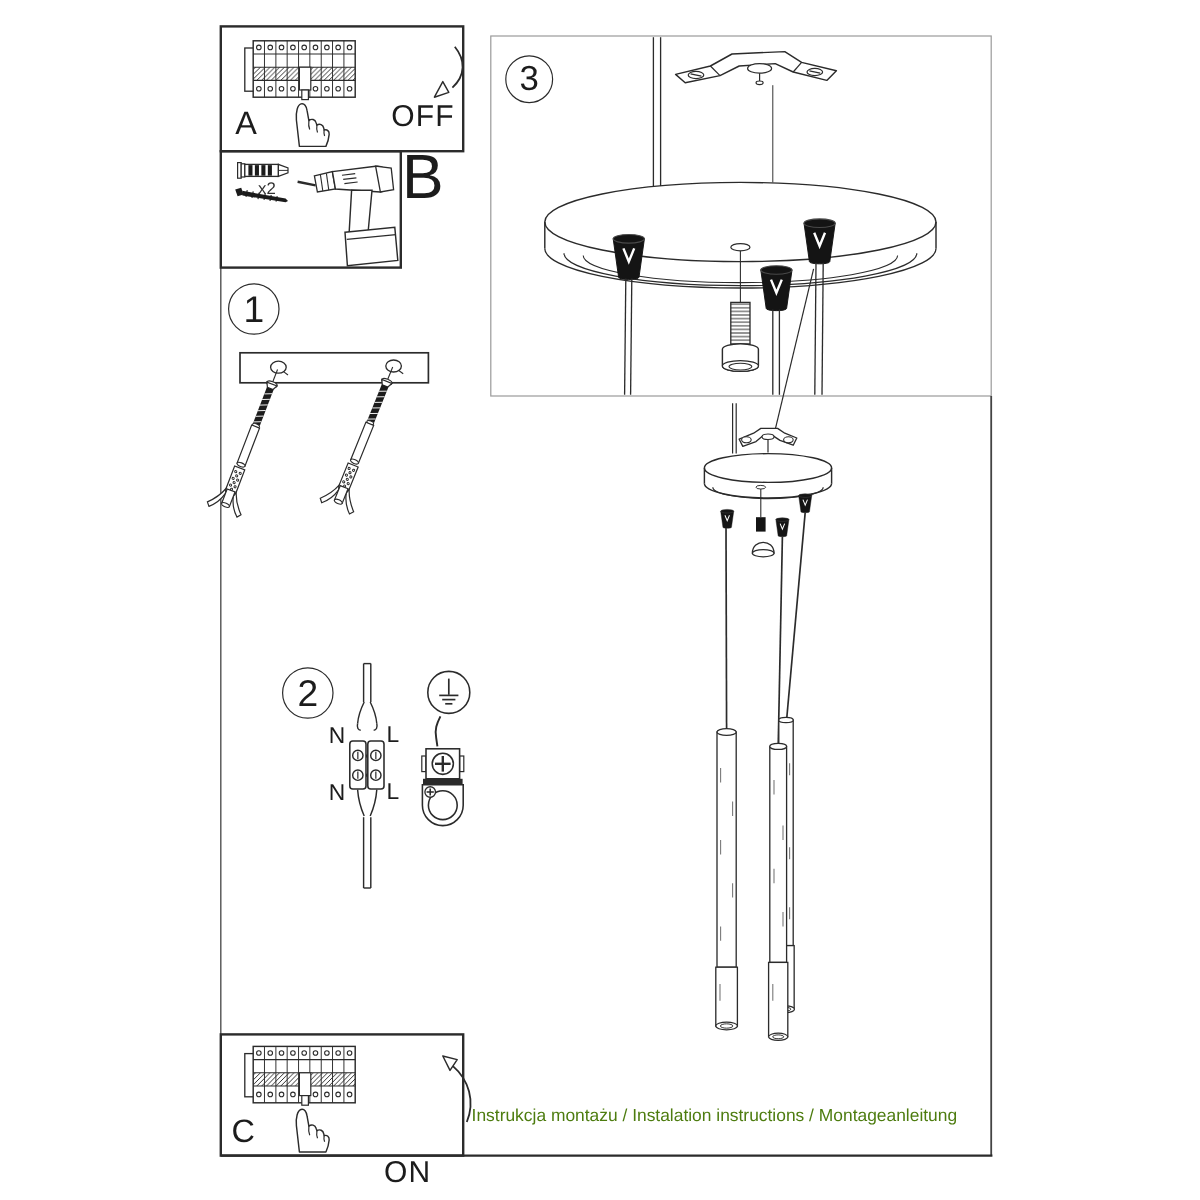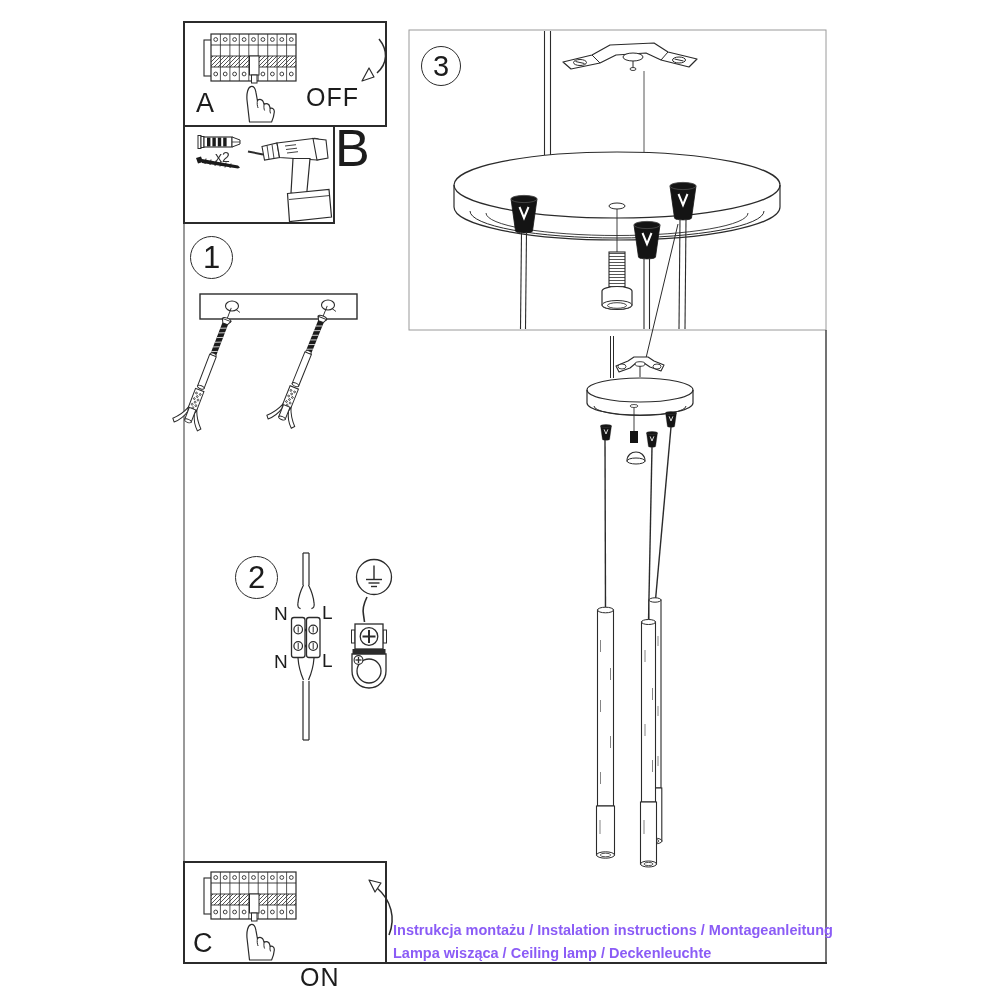--- a/index.html
+++ b/index.html
@@ -1,27 +1,27 @@
 <!DOCTYPE html>
 <html><head>
 <meta charset="utf-8">
 <style>
   html,body{margin:0;padding:0;background:#fff;}
   .sheet{position:relative;width:1000px;height:1000px;background:#ffffff;
          font-family:"Liberation Sans","DejaVu Sans",sans-serif;color:#1c1c1c;overflow:hidden;}
   .art{position:absolute;left:0;top:0;}
   .lbl{position:absolute;line-height:1;white-space:pre;}
   .lbl-a,.lbl-c{font-size:27px;}
-  .lbl-off,.lbl-on{font-size:25px;letter-spacing:1px;}
+  .lbl-off,.lbl-on{font-size:25px;letter-spacing:1px;margin-left:20px;}
   .lbl-b{font-size:52px;}
   .numcirc{position:absolute;width:41px;height:41px;border:1.5px solid #2b2b2b;border-radius:50%;
            display:flex;align-items:center;justify-content:center;font-size:31px;background:#fff;}
   .nl{position:absolute;font-size:19px;line-height:1;}
   .x2{position:absolute;font-size:14px;line-height:1;color:#333;}
-  .foot{position:absolute;font-size:14.5px;line-height:1;color:#8b5cf6;font-weight:bold;}
+  .foot{position:absolute;font-size:14.5px;line-height:1;color:#4d7c0f;}
 </style>
 </head>
 <body>
 
 <div class="sheet">
 
 <svg class="art" width="1000" height="1000" viewBox="0 0 1000 1000">
   <defs>
     <pattern id="h45" width="4" height="4" patternUnits="userSpaceOnUse">
       <path d="M0,4 L4,0" stroke="#2b2b2b" stroke-width="0.8" fill="none"></path>
@@ -430,15 +430,14 @@
 <div class="nl" style="left:322px;top:651px">L</div>
 
 <div class="numcirc" style="left:421px;top:46px;width:38px;height:38px;font-size:29px;">
   <span>3</span>
 </div>
 
 <div class="lbl lbl-c" style="left:193px;top:930px">C</div>
 <div class="lbl lbl-on" style="left:300px;top:965px">ON</div>
 
 <div class="foot" style="left:393px;top:923px">Instrukcja montażu / Instalation instructions / Montageanleitung</div>
-<div class="foot" style="left:393px;top:946px">Lampa wisząca / Ceiling lamp / Deckenleuchte</div>
 
 </div>
 
 </body></html>

